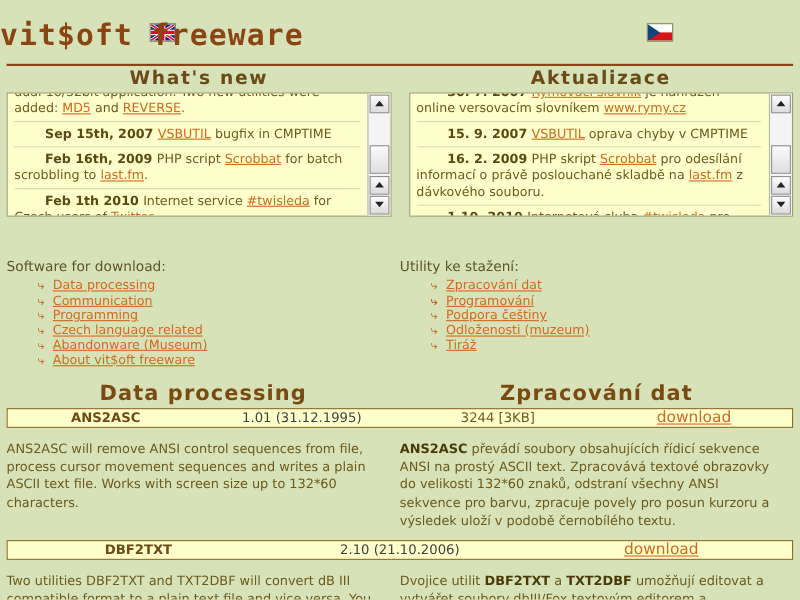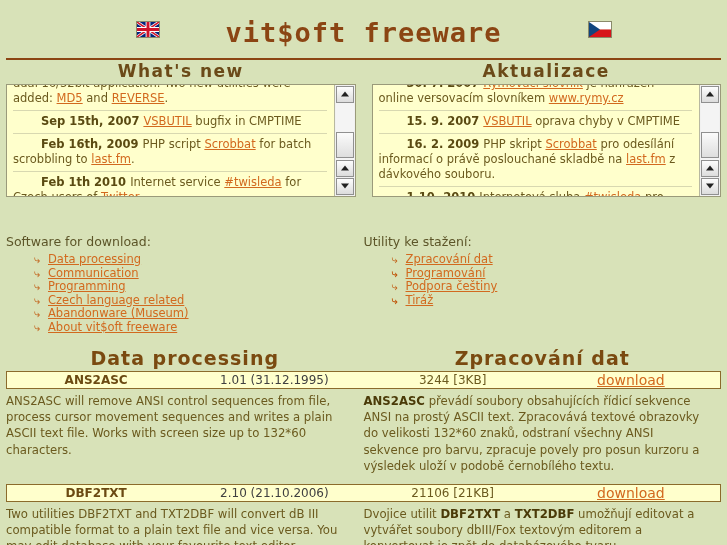--- a/index.html
+++ b/index.html
@@ -34,21 +34,20 @@
     border: 1px solid #8a8a6a;
     box-sizing: border-box;
     overflow: hidden;
   }
   .flag-uk { left: 136px; }
   .flag-cz { left: 588px; }
   .site-title {
     position: absolute;
     left: 0; right: 0;
     top: 17px;
-    text-align: center;
     font-family: "DejaVu Sans Mono", "Liberation Mono", monospace;
     font-size: 27px;
     font-weight: bold;
     color: #8b4513;
     letter-spacing: 1px;
   }
   .rule {
     height: 0;
     border-top: 2px solid #8b4513;
     margin: 0 6px;
@@ -208,21 +207,21 @@
     flex: 1 1 0;
     text-align: center;
     font-size: 12px;
   }
   .pb-name { font-weight: bold; color: #6b4a12; }
   .pb-ver { color: #404040; }
   .pb-size { color: #6b5a1e; }
   .pb-dl a { color: #d2691e; text-decoration: underline; font-size: 14px; }
   .prod-desc {
     display: flex;
-    padding: 4px 6px 0 6px;
+    padding: 11px 6px 0 6px;
   }
   .pd-col {
     flex: 1 1 0;
     font-size: 11.7px;
     line-height: 16.4px;
     color: #6b5a1e;
     padding-right: 14px;
     box-sizing: border-box;
   }
   .pd-col b { color: #4a3a08; }
@@ -308,21 +307,21 @@
           <li><span class="bullet">⤷</span><a class="lnk" href="#">About vit$oft freeware</a></li>
         </ul>
     </div>
     <div class="list-col">
       <div class="list-title">Utility ke stažení:</div>
       <ul class="dl" id="dl-cz">
           <li><span class="bullet">⤷</span><a class="lnk" href="#">Zpracování dat</a></li>
           <li><span class="bullet">⤷</span></li>
           <li><span class="bullet">⤷</span><a class="lnk" href="#">Programování</a></li>
           <li><span class="bullet">⤷</span><a class="lnk" href="#">Podpora češtiny</a></li>
-          <li><span class="bullet">⤷</span></li>
+          <li><span class="bullet">⤷</span><a class="lnk" href="#">Odloženosti (muzeum)</a></li>
           <li><span class="bullet">⤷</span><a class="lnk" href="#">Tiráž</a></li>
         </ul>
     </div>
   </div>
 
   <div class="sect-heads">
     <div class="sect-head">Data processing</div>
     <div class="sect-head">Zpracování dat</div>
   </div>
 
@@ -334,21 +333,20 @@
         <div class="pb-cell pb-dl"><a href="#">download</a></div>
       </div>
       <div class="prod-desc">
         <div class="pd-col">ANS2ASC will remove ANSI control sequences from file, process cursor movement sequences and writes a plain ASCII text file. Works with screen size up to 132*60 characters.</div>
         <div class="pd-col"><b>ANS2ASC</b><span> převádí soubory obsahujících řídicí sekvence ANSI na prostý ASCII text. Zpracovává textové obrazovky do velikosti 132*60 znaků, odstraní všechny ANSI sekvence pro barvu, zpracuje povely pro posun kurzoru a výsledek uloží v podobě černobílého textu.</span></div>
       </div>
       <div class="spacer10"></div>
       <div class="prod-bar">
         <div class="pb-cell pb-name">DBF2TXT</div>
         <div class="pb-cell pb-ver">2.10 (21.10.2006)</div>
-        <div class="pb-cell pb-size">21106 [21KB]</div>
         <div class="pb-cell pb-dl"><a href="#">download</a></div>
       </div>
       <div class="prod-desc">
         <div class="pd-col">Two utilities DBF2TXT and TXT2DBF will convert dB III compatible format to a plain text file and vice versa. You may edit database with your favourite text editor.<br><a class="lnk" href="#">More</a></div>
         <div class="pd-col"><span>Dvojice utilit </span><b>DBF2TXT</b><span> a </span><b>TXT2DBF</b><span> umožňují editovat a vytvářet soubory dbIII/Fox textovým editorem a konvertovat je zpět do databázového tvaru.</span><br><a class="lnk" href="#">Podrobnosti</a></div>
       </div>
     </div>
 
 </div>
 

